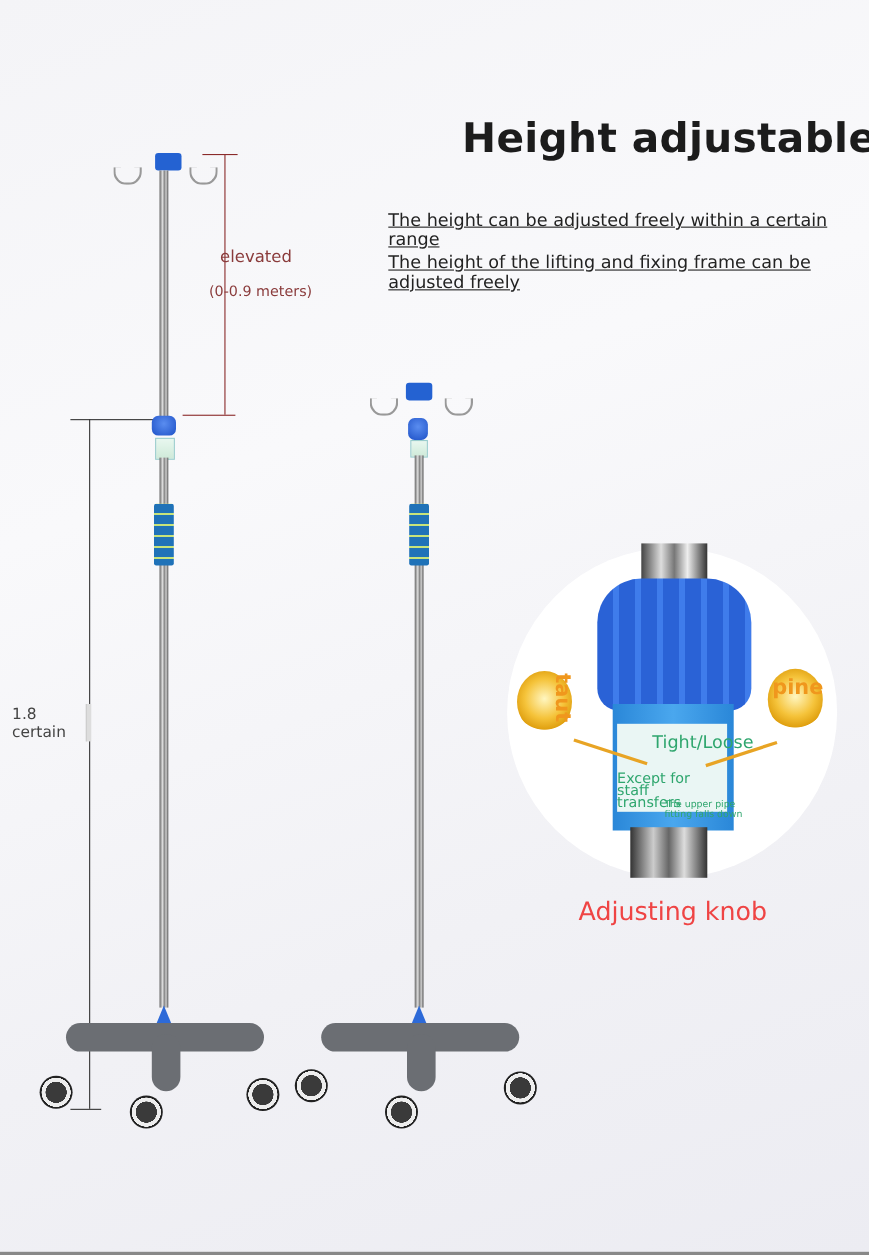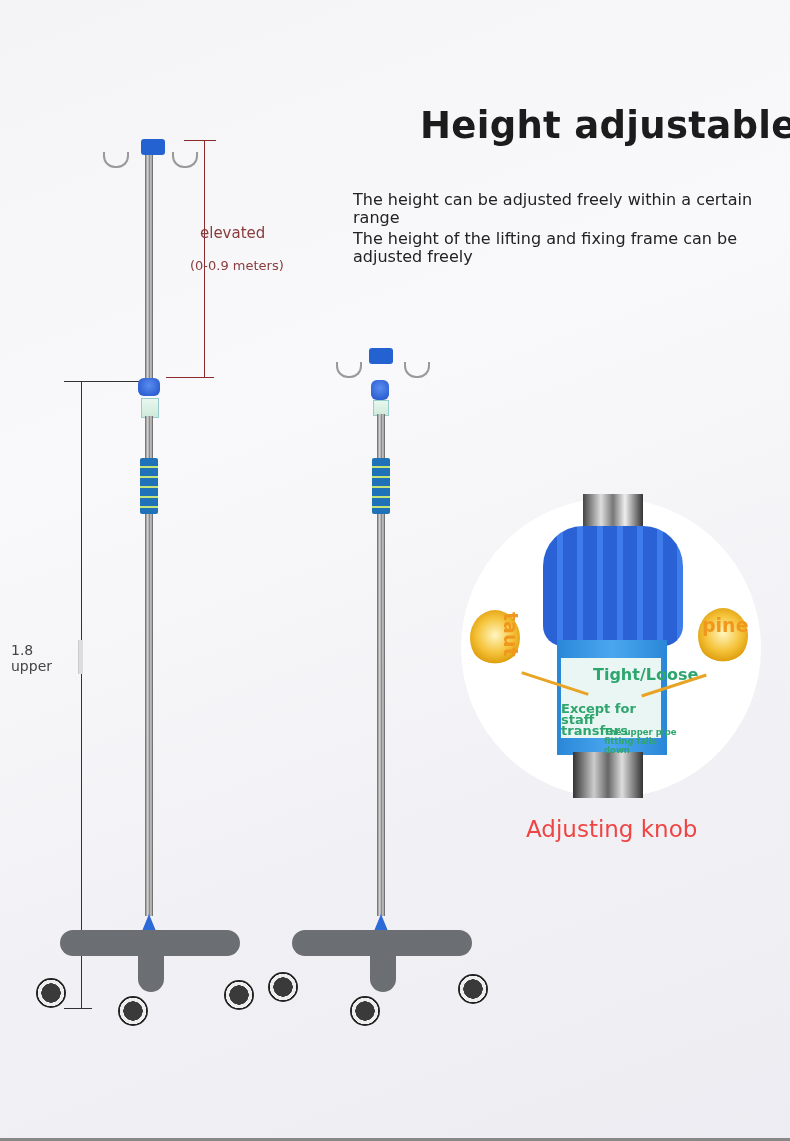--- a/index.html
+++ b/index.html
@@ -1,21 +1,21 @@
 <!DOCTYPE html>
 <html><head>
 <meta charset="utf-8">
 <style>
   html,body{margin:0;padding:0;}
   body{width:790px;height:1141px;position:relative;overflow:hidden;
     font-family:"DejaVu Sans","Liberation Sans",sans-serif;
     background:linear-gradient(160deg,#f4f4f7 0%,#f9f9fb 35%,#f1f1f5 70%,#ececf2 100%);}
   .abs{position:absolute;}
   .title{left:420px;top:104px;font-size:37px;font-weight:bold;color:#1c1c1c;letter-spacing:0.3px;white-space:nowrap;}
-  .desc{left:353px;font-size:16px;color:#222;line-height:18px;width:420px;}
+  .desc{left:353px;font-size:16px;color:#222;line-height:18px;width:420px;text-decoration:underline;}
   .desc1{top:191px;}
   .desc2{top:230px;}
   .elev-line{left:204px;top:140px;width:1px;height:237px;background:#8a2a2a;}
   .elev-tick{height:1px;background:#8a2a2a;width:32px;}
   .elev-label{left:200px;top:224px;font-size:15px;color:#8a3b3b;}
   .elev-range{left:190px;top:258px;font-size:13px;color:#8a3b3b;}
   .h-line{left:81px;top:381px;width:1px;height:627px;background:#333;}
   .h-tick{height:1px;background:#333;}
   .h-label{left:11px;top:642px;font-size:14px;color:#444;line-height:16px;}
   .h-bar{left:78px;top:640px;width:4px;height:34px;background:#ddd;border-left:1px solid #ccc;}
@@ -30,21 +30,21 @@
   .base{background:#6b6e73;border-radius:14px;}
   .wheel{width:30px;height:30px;border-radius:50%;background:radial-gradient(circle,#3a3a3a 0 45%,#eee 46% 62%,#222 63%);}
   
   .circle{left:461px;top:498px;width:300px;height:300px;border-radius:50%;background:#fff;}
   .knob-top-pipe{left:583px;top:494px;width:60px;height:50px;background:linear-gradient(90deg,#444,#ddd 30%,#777 50%,#eee 70%,#333);}
   .knob-body{left:543px;top:526px;width:140px;height:120px;border-radius:40px 40px 20px 20px;
      background:repeating-linear-gradient(90deg,#2a62d6 0 14px,#3f7ceb 14px 20px);}
   .knob-sleeve{left:557px;top:640px;width:110px;height:115px;background:linear-gradient(90deg,#2a87d8,#4aa7ee 50%,#2a87d8);}
   .knob-sticker{left:561px;top:658px;width:100px;height:80px;background:#eaf6f4;}
   .knob-bottom-pipe{left:573px;top:752px;width:70px;height:46px;background:linear-gradient(90deg,#333,#ccc 30%,#666 50%,#ddd 70%,#333);}
-  .knob-text{font-weight:bold;color:#2fa66e;}
+  .knob-text{font-weight:normal;color:#2fa66e;}
   .kt1{left:593px;top:666px;font-size:16px;line-height:18px;width:80px;}
   .kt2{left:561px;top:703px;font-size:13px;line-height:11px;width:85px;}
   .kt3{left:588px;top:728px;font-size:8.5px;line-height:9px;width:80px;margin-left:16px;}
   .orb{width:50px;height:56px;border-radius:50%;background:radial-gradient(circle at 50% 45%,#fff6c0 0,#f5c33a 45%,#e0a010 70%,rgba(255,255,255,0) 72%);}
   .orb-text{font-size:19px;font-weight:bold;color:#f0971d;}
   .taut{left:494px;top:612px;transform:rotate(90deg);transform-origin:left top;left:522px;}
   .pine{left:702px;top:614px;}
   .arrow{height:3px;background:#e8a424;}
   .caption{left:526px;top:816px;font-size:23px;color:#ef4444;}
   .footer{left:0;top:1138px;width:790px;height:3px;background:#888;}
@@ -61,21 +61,21 @@
 <div class="abs elev-tick" style="left:166px;top:377px;width:48px;"></div>
 <div class="abs elev-label">elevated</div>
 <div class="abs elev-range">(0-0.9 meters)</div>
 
 <div class="abs h-line"></div>
 <div class="abs h-tick" style="left:64px;top:381px;width:78px;"></div>
 <div class="abs h-tick" style="left:64px;top:1008px;width:28px;"></div>
 <div class="abs h-bar"></div>
 <div class="abs h-label">
   <div>1.8</div>
-  <div>upper</div>
+  <div>certain</div>
 </div>
 
 <div>
   <div class="abs hook" style="left:103px;top:152px;"></div>
   <div class="abs hook" style="left:172px;top:152px;"></div>
   <div class="abs head" style="left:141px;top:139px;"></div>
   <div class="abs pole" style="left:145px;top:155px;height:225px;"></div>
   <div class="abs collar" style="left:138px;top:378px;"></div>
   <div class="abs label-band" style="left:141px;top:398px;"></div>
   <div class="abs pole" style="left:145px;top:416px;height:500px;"></div>

